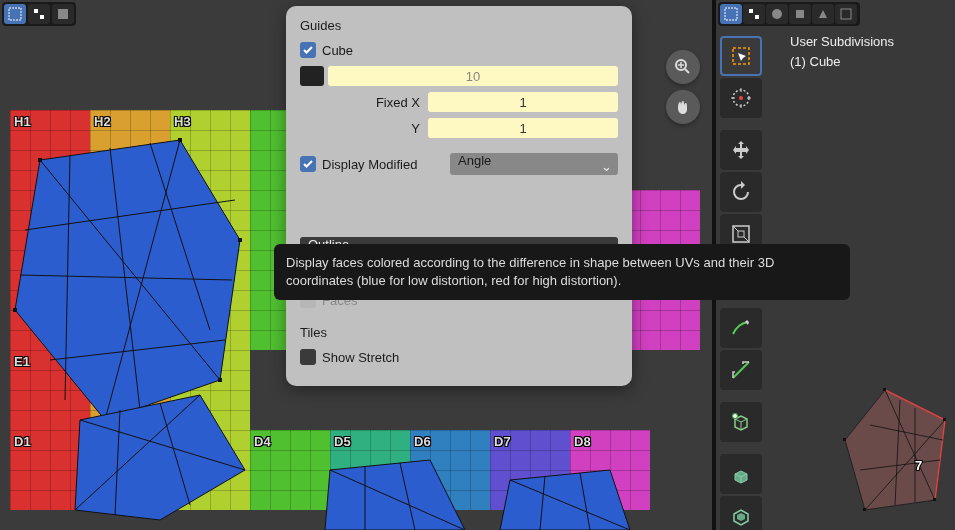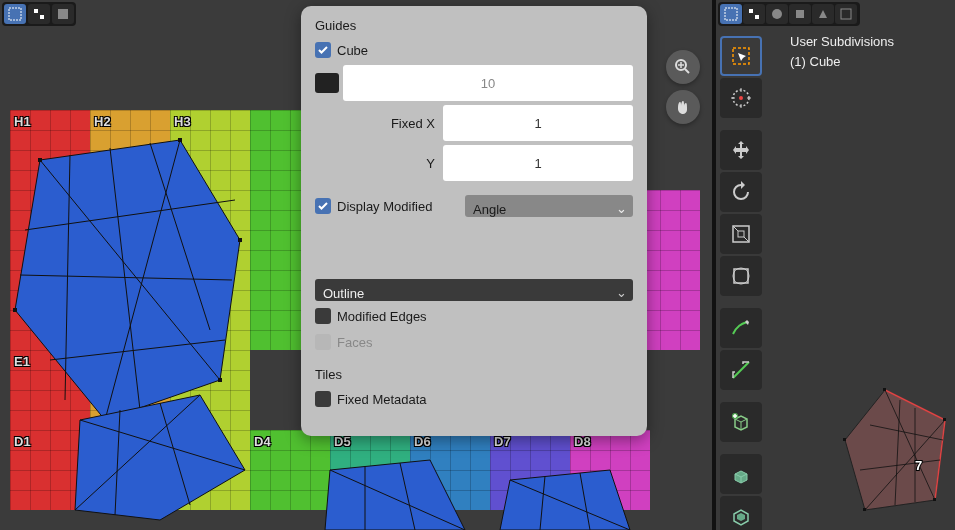--- a/index.html
+++ b/index.html
@@ -5,34 +5,34 @@
 *{box-sizing:border-box;margin:0;padding:0;font-family:-apple-system,BlinkMacSystemFont,"Segoe UI",sans-serif;font-size:13px;color:#ddd}
 body{background:#3b3b3b;width:955px;height:530px;overflow:hidden;position:relative}
 .uv-area{position:absolute;left:0;top:0;width:712px;height:530px;background:#3b3b3b}
 .header-icons{position:absolute;left:2px;top:2px;display:flex;gap:2px;background:#1a1a1a;border-radius:4px;padding:2px}
 .hi-btn{width:22px;height:20px;background:#2a2a2a;border-radius:3px;display:flex;align-items:center;justify-content:center;cursor:pointer}
 .hi-btn.sel{background:#4772b3}
 .grid-canvas{position:absolute;left:10px;top:110px;width:640px;height:420px}
 .color-grid{position:absolute;left:0;top:0;width:640px;height:420px}
 .gcell{position:absolute;width:80px;height:80px;display:flex;align-items:flex-start;justify-content:flex-start;padding:4px;font-size:22px;font-weight:bold;color:#fff;text-shadow:-1px -1px 0 #000,1px -1px 0 #000,-1px 1px 0 #000,1px 1px 0 #000}
 .gcell::after{content:"";position:absolute;inset:0;background-image:linear-gradient(#0003 1px,transparent 1px),linear-gradient(90deg,#0003 1px,transparent 1px);background-size:20px 20px}
-.panel{position:absolute;left:301px;top:6px;width:346px;background:#c0c0c0;border-radius:10px;padding:12px 14px 22px;box-shadow:0 4px 16px rgba(0,0,0,0.4)}
+.panel{position:absolute;left:286px;top:6px;width:346px;background:#c0c0c0;border-radius:10px;padding:12px 14px 14px;box-shadow:0 4px 16px rgba(0,0,0,0.4)}
 .panel *{color:#1a1a1a}
 .p-sec{margin-bottom:14px}
 .p-title{font-size:13px;margin-bottom:6px}
 .p-row{display:flex;align-items:center;margin-bottom:4px;min-height:22px}
 .p-label{flex:0 0 150px;padding-left:18px}
 .chk{width:16px;height:16px;border-radius:3px;background:#6a6a6a;margin-right:6px;display:inline-flex;align-items:center;justify-content:center;flex-shrink:0}
 .chk.on{background:#4772b3}
 .chk.dis{background:#b0b0b0;opacity:0.6}
 .chk svg{width:12px;height:12px}
 .color-sw{width:24px;height:20px;background:#222;border-radius:3px;margin-right:4px}
-.num-field{flex:1;background:#ffffff;border-radius:3px;height:36px;display:flex;align-items:center;justify-content:center;color:#333;cursor:ew-resize}
+.num-field{flex:1;background:#fef9c3;border-radius:3px;height:20px;display:flex;align-items:center;justify-content:center;color:#333;cursor:ew-resize}
 .num-field.dis{color:#888}
-.sel-field{flex:1;background:#3a3a3a;border-radius:3px;height:22px;display:flex;align-items:flex-end;padding:0 8px;color:#eee;position:relative;cursor:pointer}
+.sel-field{flex:1;background:#3a3a3a;border-radius:3px;height:22px;display:flex;align-items:flex-start;padding:0 8px;color:#eee;position:relative;cursor:pointer}
 .sel-field.lt{background:#888;color:#eee}
 .sel-chev{position:absolute;right:6px;top:6px;color:#ccc}
 .sel-field.lt .sel-chev{color:#eee}
 .tooltip{position:absolute;left:274px;top:244px;width:576px;background:#181818;border-radius:6px;padding:10px 12px;color:#ddd;line-height:1.4;z-index:10}
 .circ-btn{position:absolute;width:34px;height:34px;background:#5a5a5a;border-radius:50%;display:flex;align-items:center;justify-content:center;cursor:pointer;box-shadow:0 2px 4px rgba(0,0,0,0.3)}
 .divider{position:absolute;left:712px;top:0;width:4px;height:530px;background:#111}
 .view3d{position:absolute;left:716px;top:0;width:239px;height:530px;background:#393939}
 .v3-header{position:absolute;left:2px;top:2px;display:flex;gap:0px;background:#1a1a1a;border-radius:4px;padding:2px}
 .v3-hi{width:22px;height:20px;background:#2a2a2a;border-radius:3px;margin-right:1px;display:flex;align-items:center;justify-content:center;cursor:pointer}
 .v3-hi.sel{background:#4772b3}
@@ -217,25 +217,26 @@
       <div class="p-row">
         <span class="chk dis"></span>
         <span class="disabled-txt">Faces</span>
       </div>
     </div>
 
     <div class="p-sec" style="margin-bottom:0">
       <div class="p-title">Tiles</div>
       <div class="p-row">
         <span class="chk" style="background:#3a3a3a"></span>
-        <span>Fixed Metadata</span>
+        <span>Show Stretch</span>
       </div>
     </div>
   </div>
 
+  <div class="tooltip">Display faces colored according to the difference in shape between UVs and their 3D coordinates (blue for low distortion, red for high distortion).</div>
 
   <div class="circ-btn" style="left:666px;top:50px">
     <svg width="18" height="18" viewBox="0 0 18 18">
         <circle cx="7" cy="7" r="5" fill="none" stroke="#ddd" stroke-width="2"></circle>
         <line x1="11" y1="11" x2="15" y2="15" stroke="#ddd" stroke-width="2"></line>
         <line x1="7" y1="4" x2="7" y2="10" stroke="#ddd" stroke-width="1.5"></line>
         <line x1="4" y1="7" x2="10" y2="7" stroke="#ddd" stroke-width="1.5"></line>
       </svg>
   </div>
   <div class="circ-btn" style="left:666px;top:90px">

